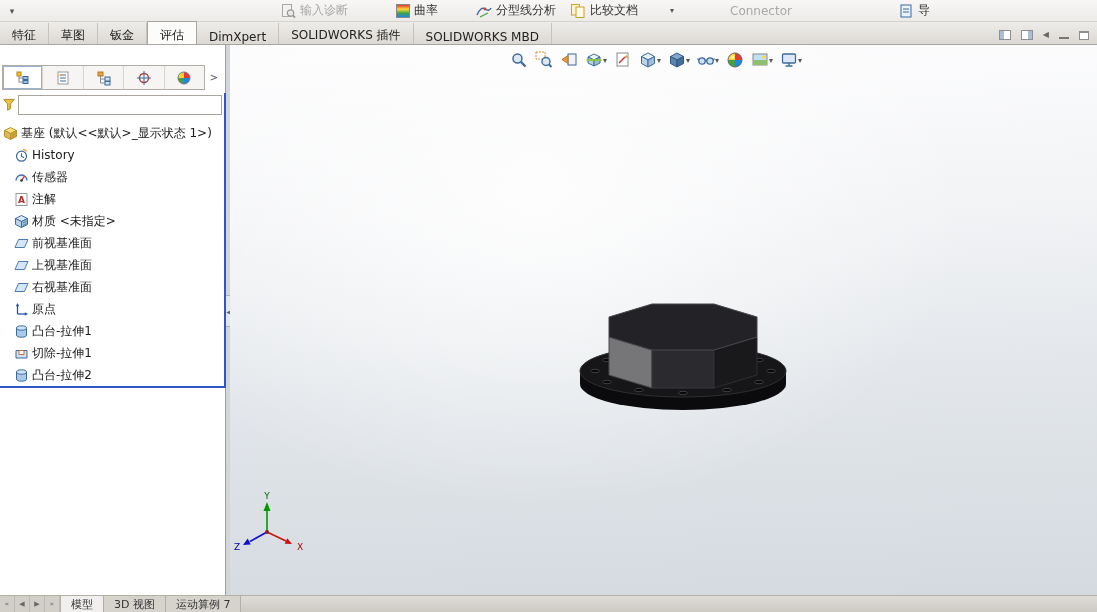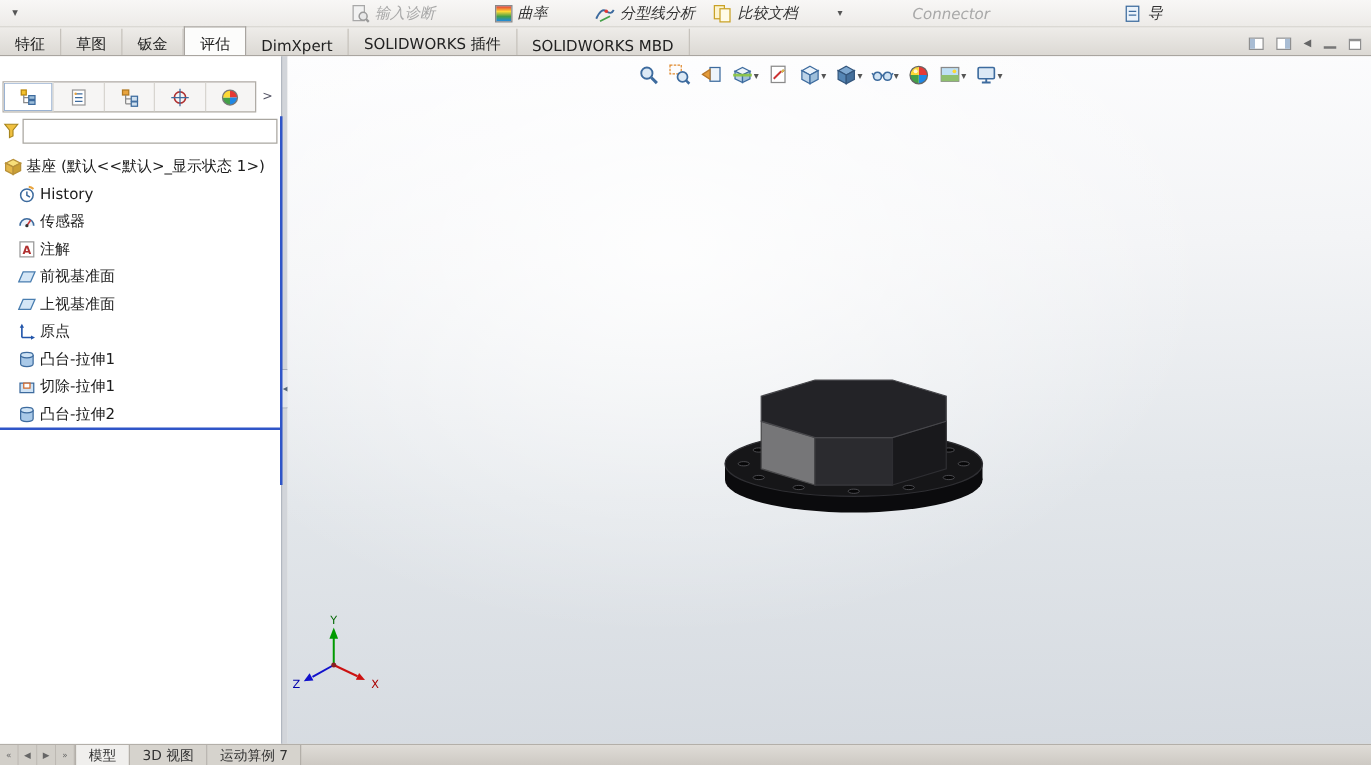--- a/index.html
+++ b/index.html
@@ -4,21 +4,21 @@
 <style>
   *{box-sizing:border-box;margin:0;padding:0;}
   body{width:1097px;height:612px;overflow:hidden;background:#e9e7e4;
        font-family:"DejaVu Sans","Liberation Sans",sans-serif;font-size:12px;color:#222;}
   .app{width:1097px;height:612px;display:flex;flex-direction:column;position:relative;}
 
   
   .top-toolbar{flex:0 0 22px;height:22px;background:linear-gradient(#f8f7f6,#edebe8);
                border-bottom:1px solid #d6d3ce;display:flex;align-items:center;}
   .overflow-arrow{width:24px;text-align:center;color:#555;font-size:9px;}
-  .tb-item{display:flex;align-items:center;gap:4px;height:20px;padding:0 4px;white-space:nowrap;font-style:italic;}
+  .tb-item{display:flex;align-items:center;gap:4px;height:20px;padding:0 4px;white-space:nowrap;}
   .tb-item .lbl{color:#333;}
   .tb-item.disabled .lbl{color:#a8a8a8;}
   .dd{font-size:8px;color:#555;}
   .grad-sq{width:14px;height:14px;border:1px solid #888;
            background:linear-gradient(180deg,#e53935 0%,#fdd835 35%,#43a047 68%,#1e88e5 100%);}
 
   
   .tabs-row{flex:0 0 23px;height:23px;background:linear-gradient(#eeece9,#dcd9d4);
             border-bottom:1px solid #a9a5a0;display:flex;align-items:flex-end;position:relative;}
   .ctab{height:21px;padding:0 12px;display:flex;align-items:flex-end;color:#222;
@@ -254,35 +254,50 @@
         </div>
 
         <div class="tree-row">
           <svg class="ticon" viewBox="0 0 15 15">
             <rect x="2" y="1.5" width="11" height="12" fill="#fff" stroke="#999"></rect>
             <text x="7.5" y="11" text-anchor="middle" font-size="9" font-weight="bold" fill="#b03030">A</text>
           </svg>
           <span class="tlabel">注解</span>
         </div>
 
+        <div class="tree-row">
+          <svg class="ticon" viewBox="0 0 15 15">
+            <polygon points="7.5,1.5 13.5,4.5 7.5,7.5 1.5,4.5" fill="#dbe9f7" stroke="#3d6b9e"></polygon>
+            <polygon points="1.5,4.5 7.5,7.5 7.5,13.5 1.5,10.5" fill="#b8d2ea" stroke="#3d6b9e"></polygon>
+            <polygon points="13.5,4.5 7.5,7.5 7.5,13.5 13.5,10.5" fill="#9abfe0" stroke="#3d6b9e"></polygon>
+            <path d="M9,9 L13,7 M9,11.5 L13,9.5" stroke="#3d6b9e" stroke-width="0.7"></path>
+          </svg>
+          <span class="tlabel">材质 &lt;未指定&gt;</span>
+        </div>
 
         <div class="tree-row">
           <svg class="ticon" viewBox="0 0 15 15">
             <polygon points="1,11.5 4.5,3.5 14,3.5 10.5,11.5" fill="#cfe3f5" fill-opacity="0.9" stroke="#4a7eb0"></polygon>
           </svg>
           <span class="tlabel">前视基准面</span>
         </div>
 
         <div class="tree-row">
           <svg class="ticon" viewBox="0 0 15 15">
             <polygon points="1,11.5 4.5,3.5 14,3.5 10.5,11.5" fill="#cfe3f5" fill-opacity="0.9" stroke="#4a7eb0"></polygon>
           </svg>
           <span class="tlabel">上视基准面</span>
         </div>
 
+        <div class="tree-row">
+          <svg class="ticon" viewBox="0 0 15 15">
+            <polygon points="1,11.5 4.5,3.5 14,3.5 10.5,11.5" fill="#cfe3f5" fill-opacity="0.9" stroke="#4a7eb0"></polygon>
+          </svg>
+          <span class="tlabel">右视基准面</span>
+        </div>
 
         <div class="tree-row">
           <svg class="ticon" viewBox="0 0 15 15">
             <line x1="3.5" y1="3.5" x2="3.5" y2="12" stroke="#2255aa" stroke-width="1.3"></line>
             <line x1="3.5" y1="12" x2="11.5" y2="12" stroke="#2255aa" stroke-width="1.3"></line>
             <polygon points="3.5,1 1.8,4.2 5.2,4.2" fill="#2255aa"></polygon>
             <polygon points="14,12 10.8,10.3 10.8,13.7" fill="#2255aa"></polygon>
           </svg>
           <span class="tlabel">原点</span>
         </div>

